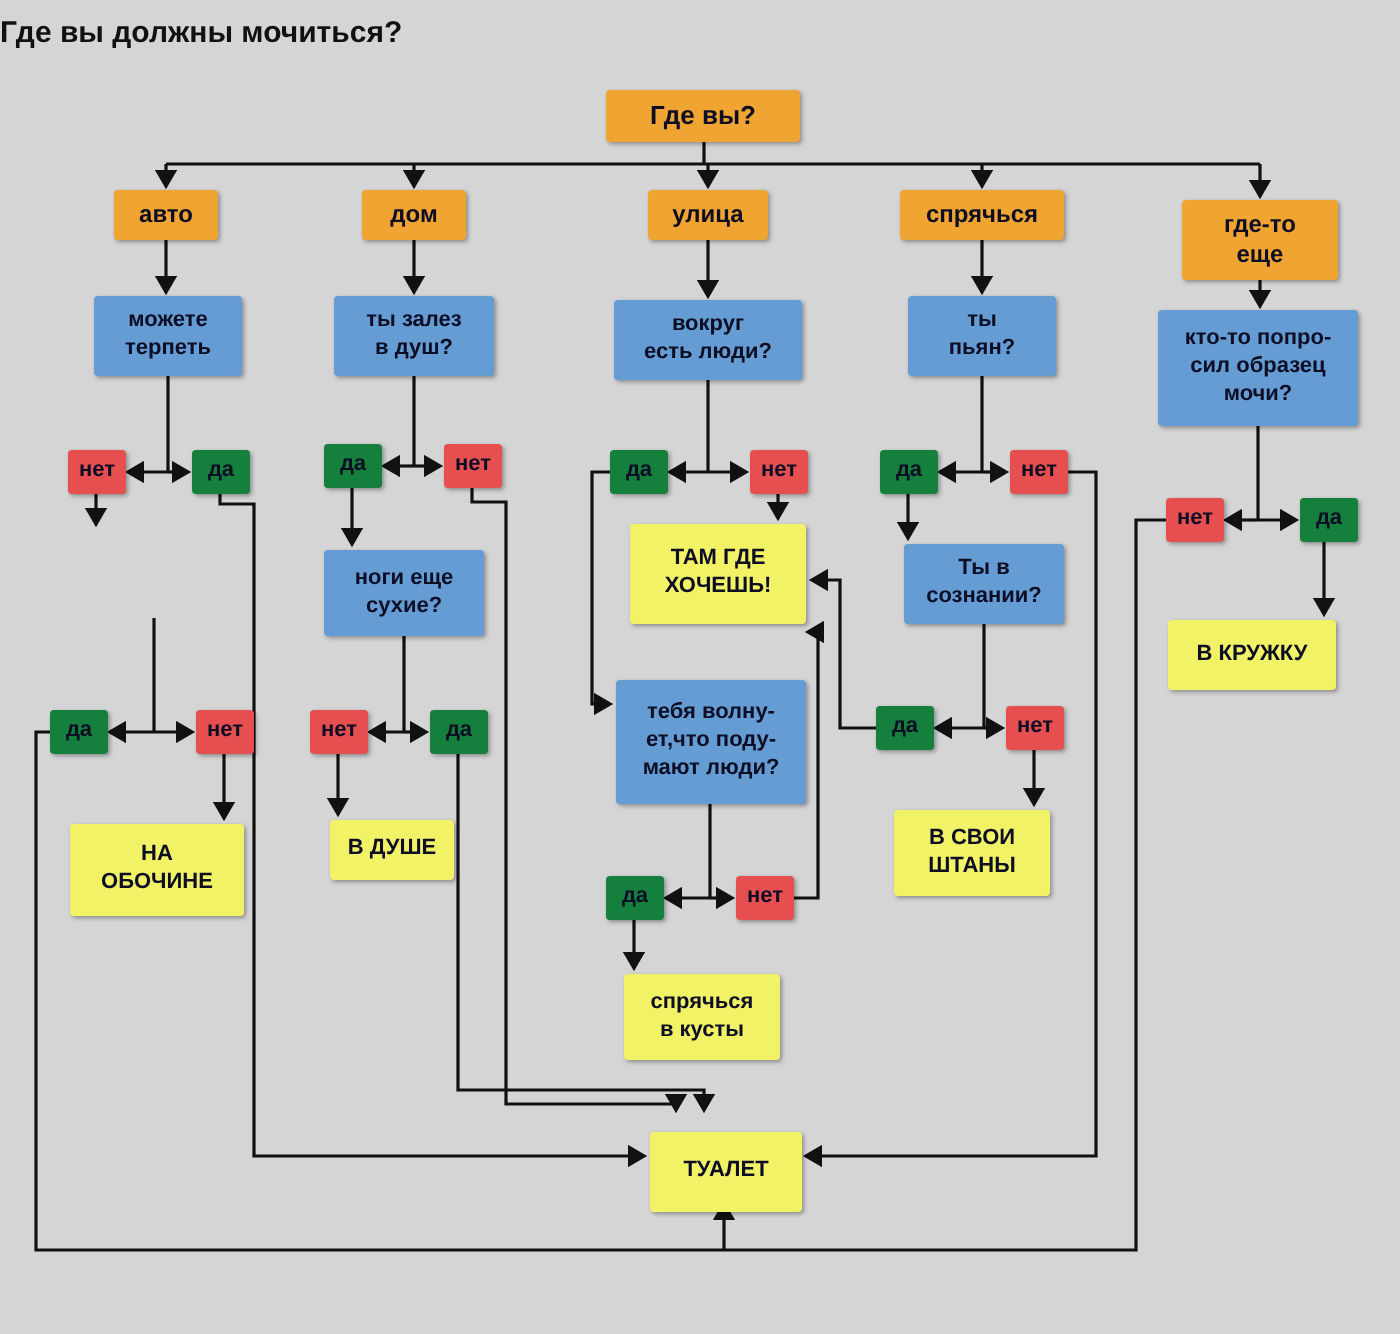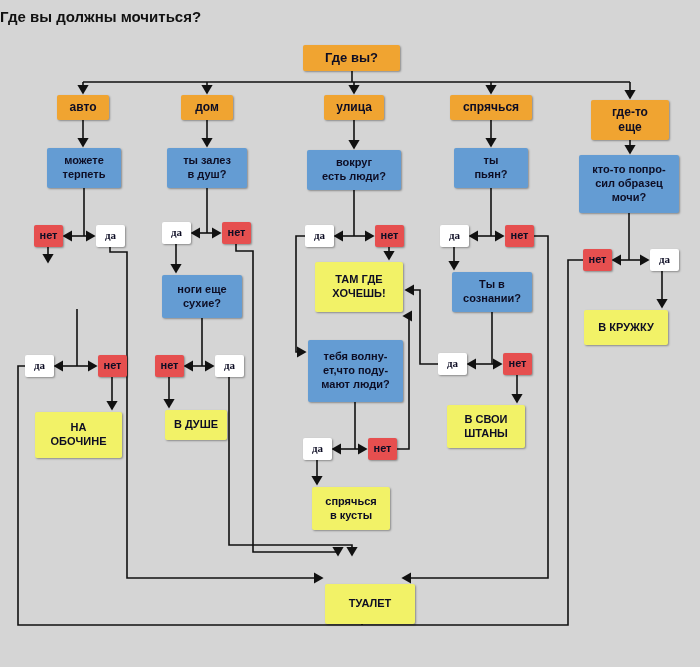--- a/index.html
+++ b/index.html
@@ -22,21 +22,21 @@
     text-align:center;white-space:pre-line;
     font-weight:bold;color:#0d0d24;
     font-size:11px;line-height:1.25;
     border-radius:2px;
     box-shadow:1px 1px 2px rgba(0,0,0,0.35);
   }
   .cat{background:#f0a431;font-size:12px;}
   .root{background:#f0a431;font-size:13px;}
   .q{background:#649cd3;}
   .res{background:#f2f267;}
-  .yes{background:#ffffff;font-family:Liberation Serif, serif;}
+  .yes{background:#15803d;}
   .no{background:#e64f4f;}
 </style>
 </head>
 <body>
 
 <div id="canvas">
 
   <div class="title">Где вы должны мочиться?</div>
 
   <svg id="arrows" width="700" height="667">
@@ -142,21 +142,21 @@
   <div class="box res" style="left:315px;top:262px;width:88px;height:50px">ТАМ ГДЕ
 ХОЧЕШЬ!</div>
   <div class="box res" style="left:35px;top:412px;width:87px;height:46px">НА
 ОБОЧИНЕ</div>
   <div class="box res" style="left:165px;top:410px;width:62px;height:30px">В ДУШЕ</div>
   <div class="box res" style="left:447px;top:405px;width:78px;height:43px">В СВОИ
 ШТАНЫ</div>
   <div class="box res" style="left:584px;top:310px;width:84px;height:35px">В КРУЖКУ</div>
   <div class="box res" style="left:312px;top:487px;width:78px;height:43px">спрячься
 в кусты</div>
-  <div class="box res" style="left:325px;top:584px;width:90px;height:40px">ТУАЛЕТ</div>
+  <div class="box res" style="left:325px;top:566px;width:76px;height:40px">ТУАЛЕТ</div>
 
   <div class="box no" style="left:34px;top:225px;width:29px;height:22px">нет</div>
   <div class="box yes" style="left:96px;top:225px;width:29px;height:22px">да</div>
   <div class="box yes" style="left:162px;top:222px;width:29px;height:22px">да</div>
   <div class="box no" style="left:222px;top:222px;width:29px;height:22px">нет</div>
   <div class="box yes" style="left:305px;top:225px;width:29px;height:22px">да</div>
   <div class="box no" style="left:375px;top:225px;width:29px;height:22px">нет</div>
   <div class="box yes" style="left:440px;top:225px;width:29px;height:22px">да</div>
   <div class="box no" style="left:505px;top:225px;width:29px;height:22px">нет</div>
   <div class="box no" style="left:583px;top:249px;width:29px;height:22px">нет</div>

